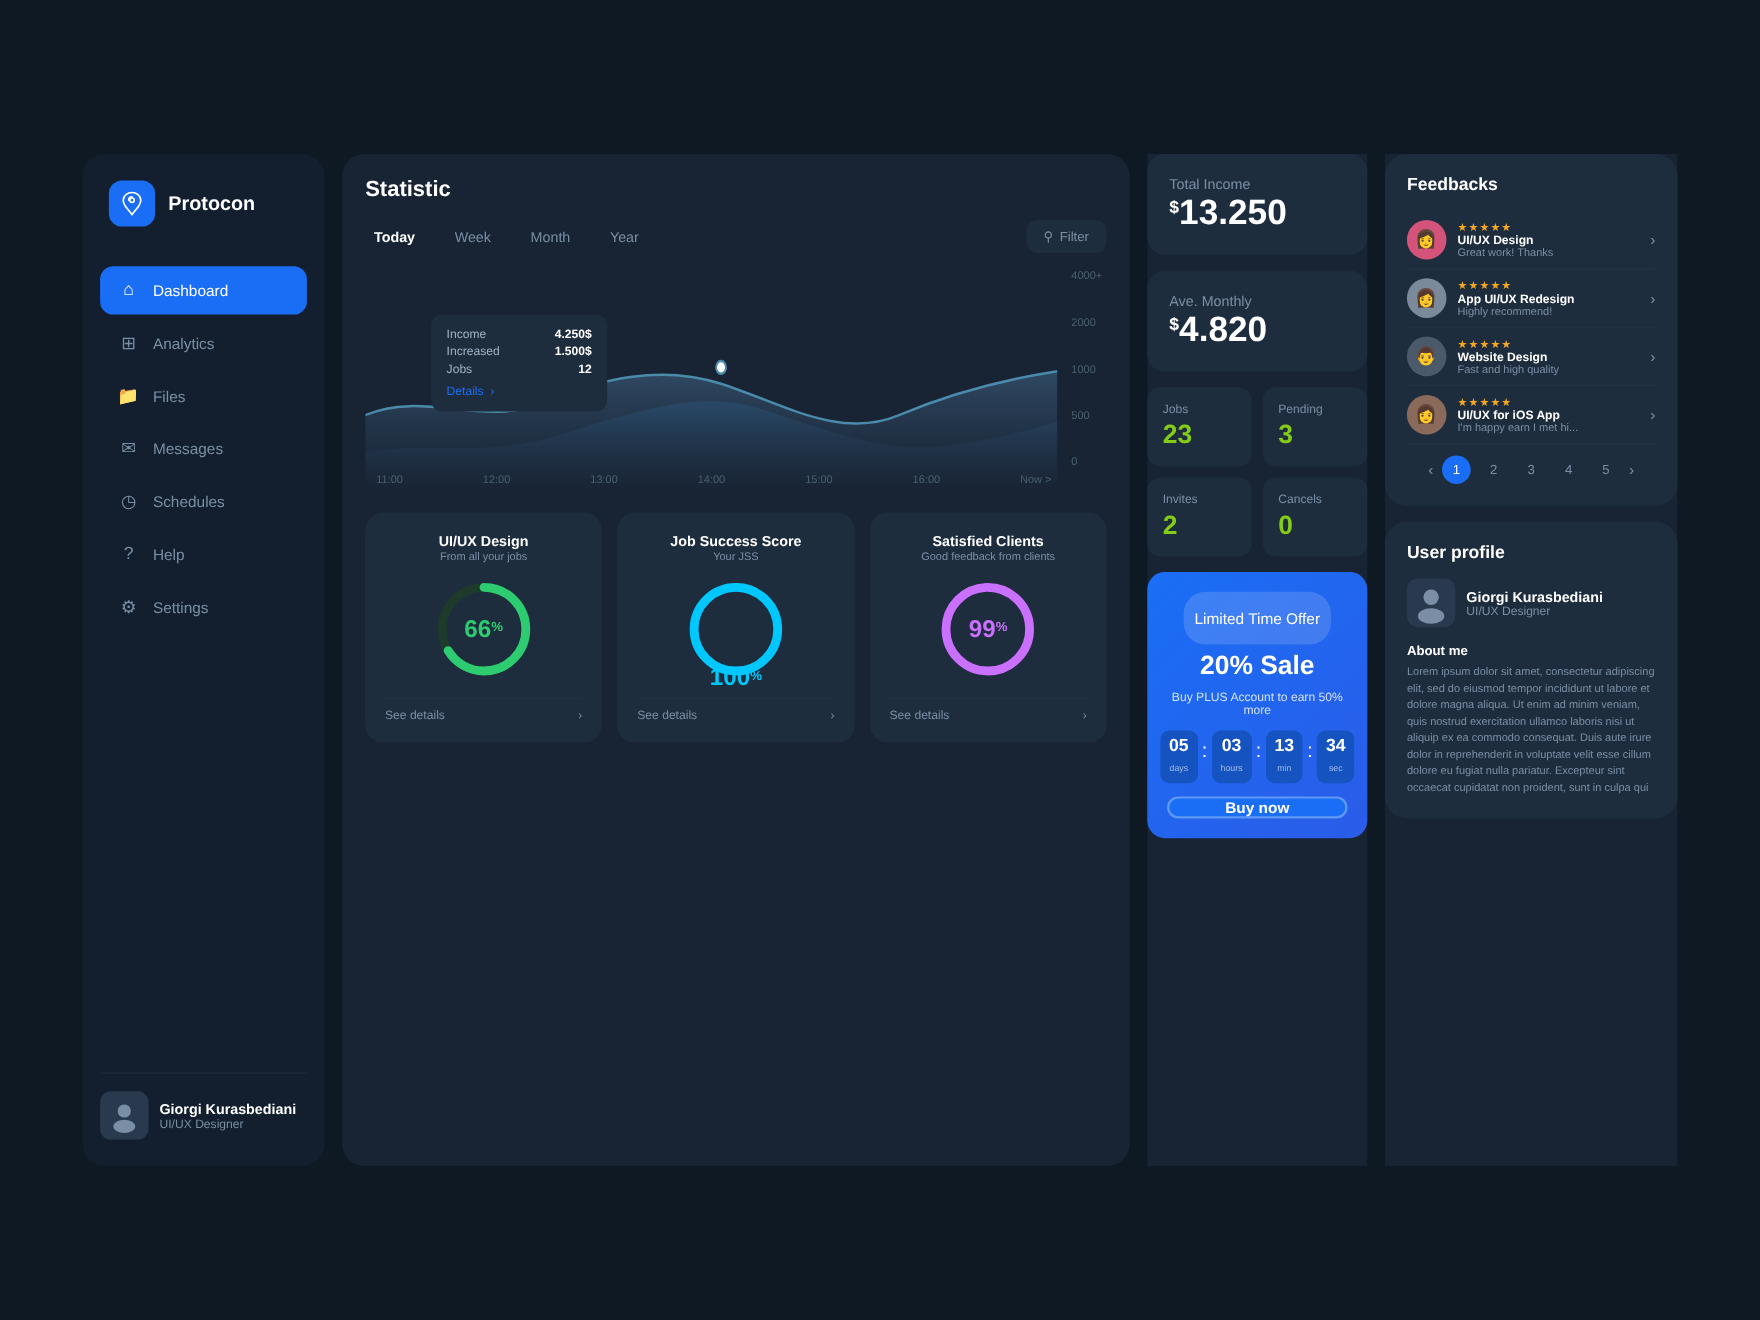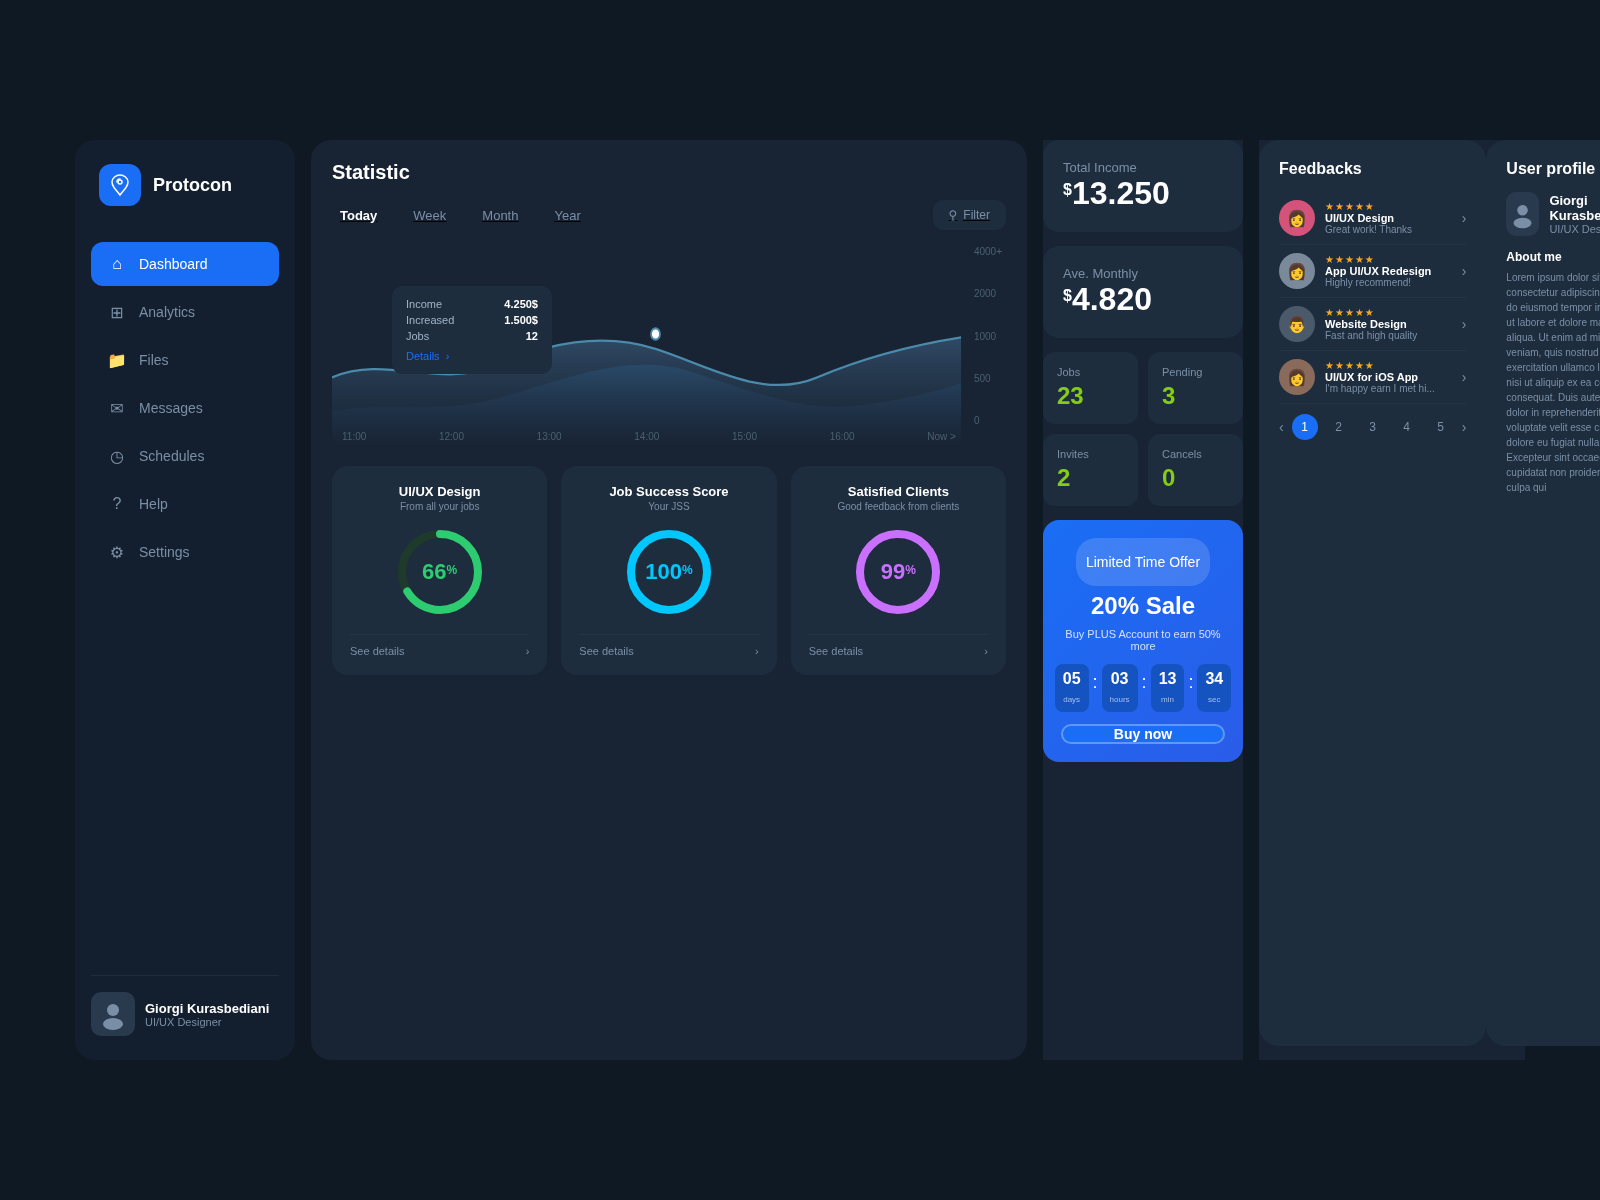--- a/index.html
+++ b/index.html
@@ -125,21 +125,20 @@
       color: #fff;
       font-size: 20px;
       font-weight: 600;
       margin-bottom: 16px;
     }
     .time-filter-bar {
       display: flex;
       align-items: center;
       gap: 20px;
       margin-bottom: 16px;
-      text-decoration: underline;
     }
     .time-btn {
       color: #7a8fa6;
       font-size: 13px;
       cursor: pointer;
       padding: 4px 8px;
       border-radius: 6px;
     }
     .time-btn.active {
       color: #fff;
@@ -416,21 +415,21 @@
       border-radius: 10px;
       font-size: 14px;
       font-weight: 600;
       cursor: pointer;
     }
     
     .feedbacks-panel {
       width: 266px;
       background: #182333;
       display: flex;
-      flex-direction: row;
+      flex-direction: column;
       flex-shrink: 0;
     }
     .panel-card {
       background: #1e2d3e;
       border-radius: 20px;
       padding: 20px;
       margin-bottom: 14px;
     }
     .panel-title {
       color: #fff;
@@ -712,21 +711,21 @@
         </div>
 
         <div class="report-card">
           <div class="report-card-title">Job Success Score</div>
           <div class="report-card-sub">Your JSS</div>
           <div class="circular-chart">
             <svg width="100" height="100" viewBox="0 0 100 100">
               <circle cx="50" cy="50" r="38" fill="none" stroke="#1a3a4a" stroke-width="8"></circle>
               <circle cx="50" cy="50" r="38" fill="none" stroke="#00c8ff" stroke-width="8" stroke-dasharray="239.4" stroke-dashoffset="0" stroke-linecap="round"></circle>
             </svg>
-            <div class="chart-value" style="color:#00c8ff;">
+            <div class="chart-value" style="color:#00c8ff;margin-top:44px;">
               <span>100</span>
                 <sup>%</sup>
             </div>
           </div>
           <div class="see-details">
             <span>See details</span>
             <span>›</span>
           </div>
         </div>
 

